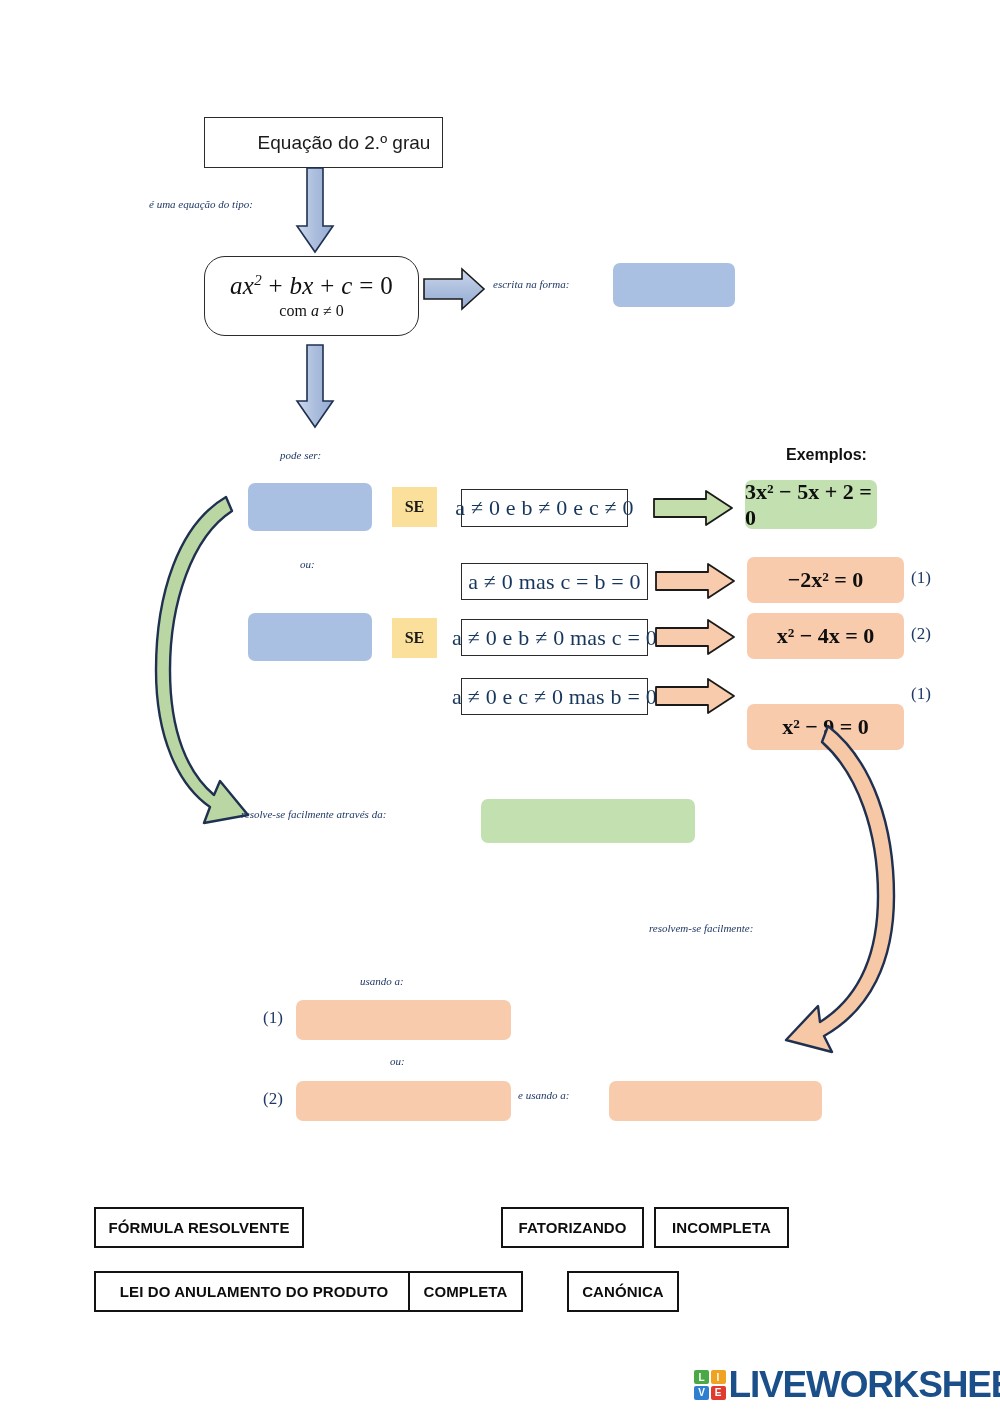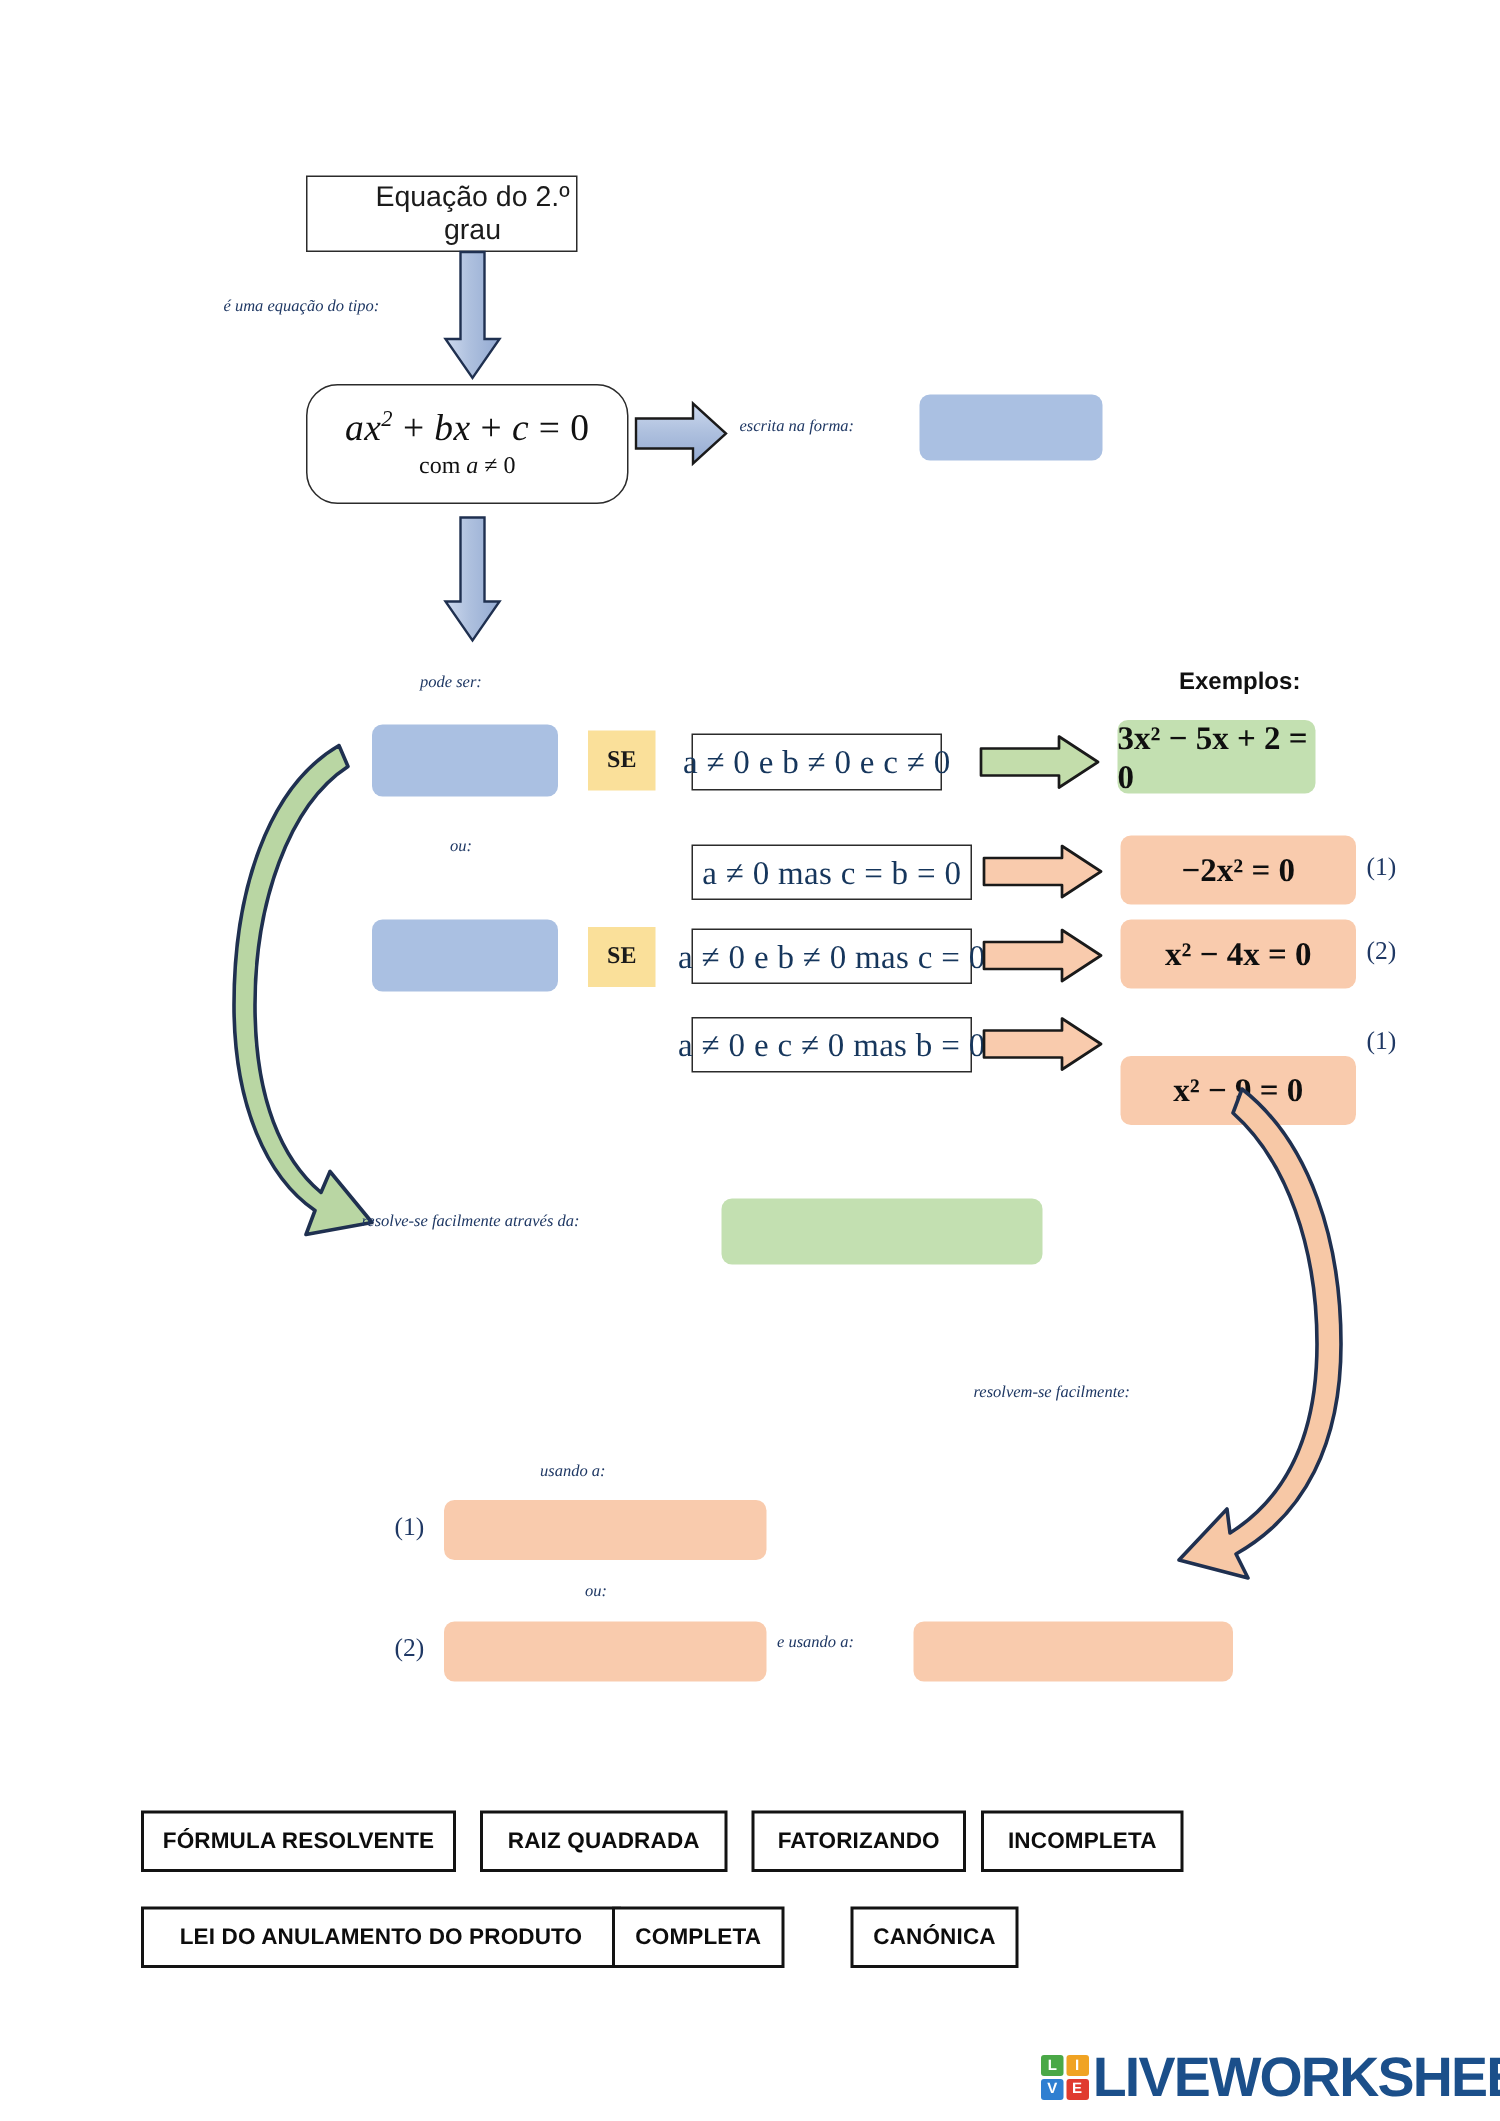--- a/index.html
+++ b/index.html
@@ -175,21 +175,21 @@
     color: #1b4f8a;
   }
 
   svg { display: block; overflow: visible; }
 </style>
 </head>
 <body>
 
 <div class="stage">
 
-  <div class="abs framebox title-box" style="left:204px; top:117px; width:181px; height:51px;padding-left:41px;">
+  <div class="abs framebox title-box" style="left:204px; top:117px; width:239px; height:51px;padding-left:41px;">
     <span>Equação do 2.º grau</span>
   </div>
 
   <div class="abs cap" style="left:149px; top:198px;">
     <span>é uma equação do tipo:</span>
   </div>
 
   <div class="abs" style="left:295px; top:168px;">
     <svg width="40" height="86" viewBox="0 0 40 86">
       <defs>
@@ -377,23 +377,20 @@
   <div class="abs blank blank-orange" style="left:296px; top:1081px; width:215px; height:40px;"></div>
 
   <div class="abs cap" style="left:518px; top:1089px;">
     <span>e usando a:</span>
   </div>
 
   <div class="abs blank blank-orange" style="left:609px; top:1081px; width:213px; height:40px;"></div>
 
   <div class="abs bank-item" style="left:94px; top:1207px; width:210px; height:41px;">
     <span>FÓRMULA RESOLVENTE</span>
-  </div>
-  <div class="abs bank-item" style="left:320px; top:1207px; width:165px; height:41px;">
-    <span>RAIZ QUADRADA</span>
   </div>
   <div class="abs bank-item" style="left:501px; top:1207px; width:143px; height:41px;">
     <span>FATORIZANDO</span>
   </div>
   <div class="abs bank-item" style="left:654px; top:1207px; width:135px; height:41px;">
     <span>INCOMPLETA</span>
   </div>
 
   <div class="abs bank-item" style="left:94px; top:1271px; width:320px; height:41px;">
     <span>LEI DO ANULAMENTO DO PRODUTO</span>

